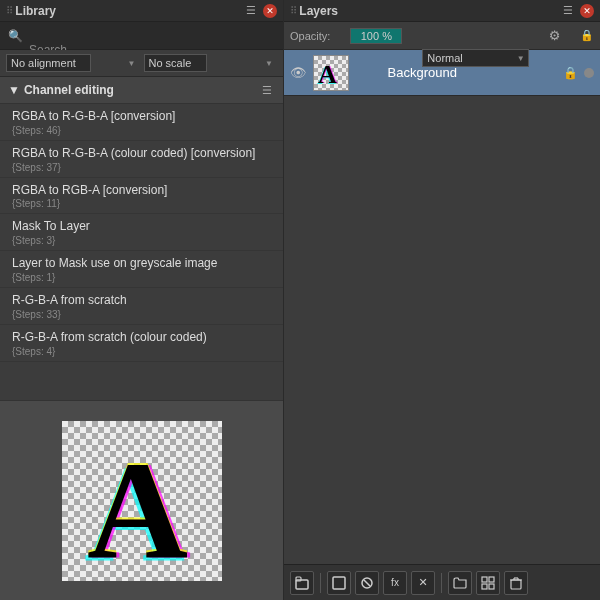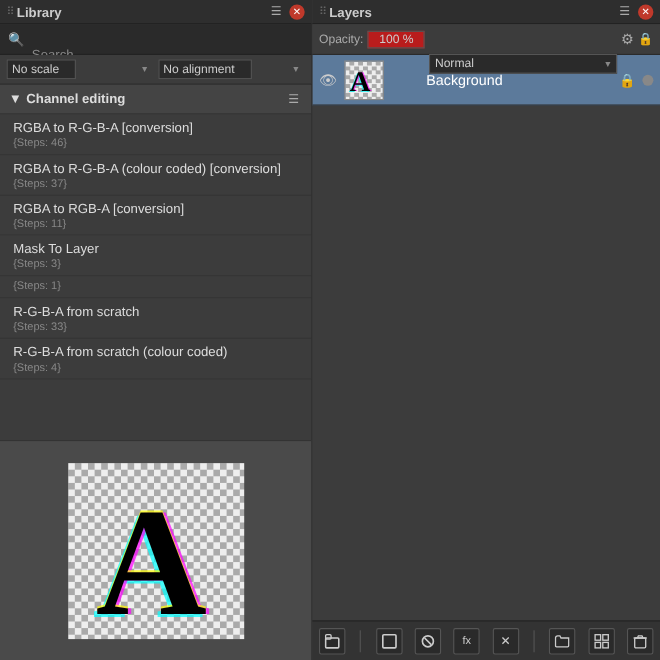--- a/index.html
+++ b/index.html
@@ -236,33 +236,33 @@
       font-size: 10px;
       letter-spacing: -2px;
     }
 
     
     .opacity-row {
       display: flex;
       align-items: center;
       padding: 4px 6px;
       background: #3c3c3c;
-      gap: 4px;
+      gap: 20px;
       border-bottom: 1px solid #2a2a2a;
       height: 28px;
       justify-content: center;
     }
 
     .opacity-label {
       font-size: 11px;
       color: #aaa;
     }
 
     .opacity-value {
-      background: #b91c1c;
+      background: #0f766e;
       border: 1px solid #555;
       color: #ccc;
       padding: 1px 4px;
       font-size: 11px;
       width: 52px;
       text-align: center;
     }
 
     .mode-dropdown-wrap {
       position: relative;
@@ -355,21 +355,20 @@
     
     .bottom-toolbar {
       margin-top: auto;
       display: flex;
       align-items: center;
       padding: 4px 6px;
       background: #333;
       border-top: 1px solid #222;
       gap: 4px;
       height: 36px;
-      justify-content: space-between;
     }
 
     .tb-btn {
       width: 24px;
       height: 24px;
       display: flex;
       align-items: center;
       justify-content: center;
       background: #2a2a2a;
       border: 1px solid #555;
@@ -409,26 +408,26 @@
   </div>
 
   <div class="search-bar">
     <span class="search-icon-wrap">🔍</span>
     <input class="search-input" type="text" placeholder="Search" style="">
   </div>
 
   <div class="dropdowns-row">
     <div class="dropdown-wrap">
       <select class="dropdown-select">
-        <option>No scale</option>
+        <option>No alignment</option>
       </select>
     </div>
     <div class="dropdown-wrap">
       <select class="dropdown-select">
-        <option>No alignment</option>
+        <option>No scale</option>
       </select>
     </div>
   </div>
 
   <div class="script-list">
 
     <div class="category-header">
       <div class="category-header-left">
         <span>▼</span>
         <span>Channel editing</span>
@@ -446,20 +445,21 @@
     </div>
     <div class="script-item">
       <div class="script-name">RGBA to RGB-A [conversion]</div>
       <div class="script-steps">{Steps: 11}</div>
     </div>
     <div class="script-item">
       <div class="script-name">Mask To Layer</div>
       <div class="script-steps">{Steps: 3}</div>
     </div>
     <div class="script-item">
+      <div class="script-name">Layer to Mask use on greyscale image</div>
       <div class="script-steps">{Steps: 1}</div>
     </div>
     <div class="script-item">
       <div class="script-name">R-G-B-A from scratch</div>
       <div class="script-steps">{Steps: 33}</div>
     </div>
     <div class="script-item">
       <div class="script-name">R-G-B-A from scratch (colour coded)</div>
       <div class="script-steps">{Steps: 4}</div>
     </div>

